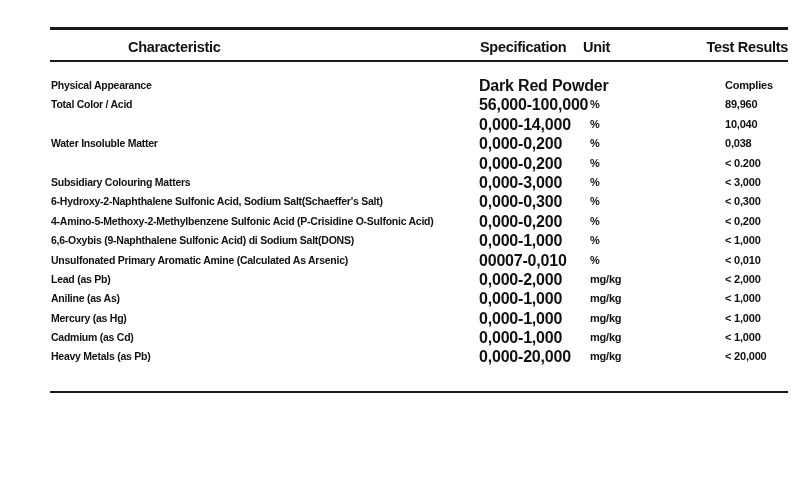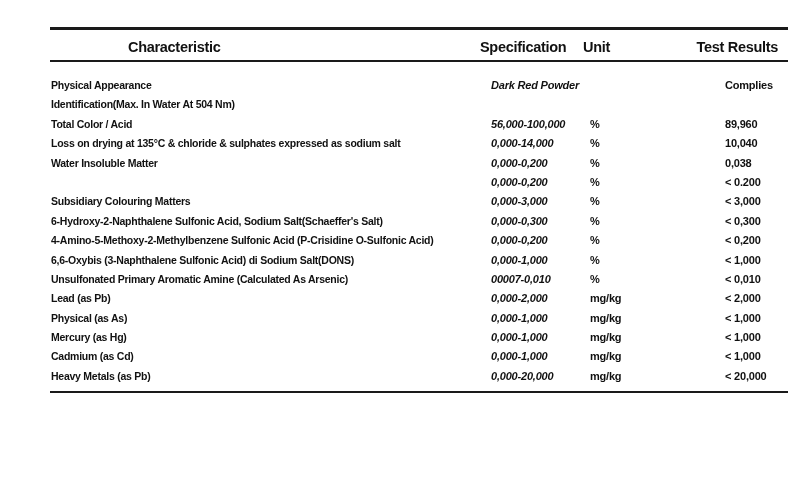--- a/index.html
+++ b/index.html
@@ -32,21 +32,21 @@
     top: 38px;
     font-size: 14.5px;
     font-weight: bold;
     letter-spacing: -0.3px;
     white-space: nowrap;
     line-height: 18px;
   }
   .hdr-char { left: 110px; }
   .hdr-spec { left: 462px; }
   .hdr-unit { left: 565px; }
-  .hdr-res  { right: 40px; }
+  .hdr-res  { right: 30px; }
 
   .rows {
     position: absolute;
     top: 76px;
     left: 0;
     width: 800px;
   }
   .row {
     position: relative;
     height: 19.4px;
@@ -54,21 +54,21 @@
   }
   .cell {
     position: absolute;
     top: 0;
     height: 19.4px;
     line-height: 19.4px;
     white-space: nowrap;
     font-weight: bold;
   }
   .c1 { left: 33px;  font-size: 10.5px; letter-spacing: -0.25px; }
-  .c2 { left: 473px; font-size: 11px;   letter-spacing: -0.2px; font-style: italic; }
+  .c2 { left: 461px; font-size: 16px;   letter-spacing: -0.2px; }
   .c3 { left: 572px; font-size: 11px;   letter-spacing: -0.2px; }
   .c4 { left: 707px; font-size: 11px;   letter-spacing: -0.2px; }
 </style>
 </head>
 <body>
 
 <div class="sheet">
 
   <div class="rule rule-top"></div>
 
@@ -80,33 +80,26 @@
   <div class="rule rule-mid"></div>
 
   <div class="rows">
       <div class="row">
         <div class="cell c1">Physical Appearance</div>
         <div class="cell c2">Dark Red Powder</div>
         <div class="cell c3"></div>
         <div class="cell c4">Complies</div>
       </div>
       <div class="row">
-        <div class="cell c1">Identification(Max. In Water At 504 Nm)</div>
-        <div class="cell c2"></div>
-        <div class="cell c3"></div>
-        <div class="cell c4"></div>
-      </div>
-      <div class="row">
         <div class="cell c1">Total Color / Acid</div>
         <div class="cell c2">56,000-100,000</div>
         <div class="cell c3">%</div>
         <div class="cell c4">89,960</div>
       </div>
       <div class="row">
-        <div class="cell c1">Loss on drying at 135°C &amp; chloride &amp; sulphates expressed as sodium salt</div>
         <div class="cell c2">0,000-14,000</div>
         <div class="cell c3">%</div>
         <div class="cell c4">10,040</div>
       </div>
       <div class="row">
         <div class="cell c1">Water Insoluble Matter</div>
         <div class="cell c2">0,000-0,200</div>
         <div class="cell c3">%</div>
         <div class="cell c4">0,038</div>
       </div>
@@ -127,39 +120,39 @@
         <div class="cell c3">%</div>
         <div class="cell c4">&lt; 0,300</div>
       </div>
       <div class="row">
         <div class="cell c1">4-Amino-5-Methoxy-2-Methylbenzene Sulfonic Acid (P-Crisidine O-Sulfonic Acid)</div>
         <div class="cell c2">0,000-0,200</div>
         <div class="cell c3">%</div>
         <div class="cell c4">&lt; 0,200</div>
       </div>
       <div class="row">
-        <div class="cell c1">6,6-Oxybis (3-Naphthalene Sulfonic Acid) di Sodium Salt(DONS)</div>
+        <div class="cell c1">6,6-Oxybis (9-Naphthalene Sulfonic Acid) di Sodium Salt(DONS)</div>
         <div class="cell c2">0,000-1,000</div>
         <div class="cell c3">%</div>
         <div class="cell c4">&lt; 1,000</div>
       </div>
       <div class="row">
         <div class="cell c1">Unsulfonated Primary Aromatic Amine (Calculated As Arsenic)</div>
         <div class="cell c2">00007-0,010</div>
         <div class="cell c3">%</div>
         <div class="cell c4">&lt; 0,010</div>
       </div>
       <div class="row">
         <div class="cell c1">Lead (as Pb)</div>
         <div class="cell c2">0,000-2,000</div>
         <div class="cell c3">mg/kg</div>
         <div class="cell c4">&lt; 2,000</div>
       </div>
       <div class="row">
-        <div class="cell c1">Physical (as As)</div>
+        <div class="cell c1">Aniline (as As)</div>
         <div class="cell c2">0,000-1,000</div>
         <div class="cell c3">mg/kg</div>
         <div class="cell c4">&lt; 1,000</div>
       </div>
       <div class="row">
         <div class="cell c1">Mercury (as Hg)</div>
         <div class="cell c2">0,000-1,000</div>
         <div class="cell c3">mg/kg</div>
         <div class="cell c4">&lt; 1,000</div>
       </div>

